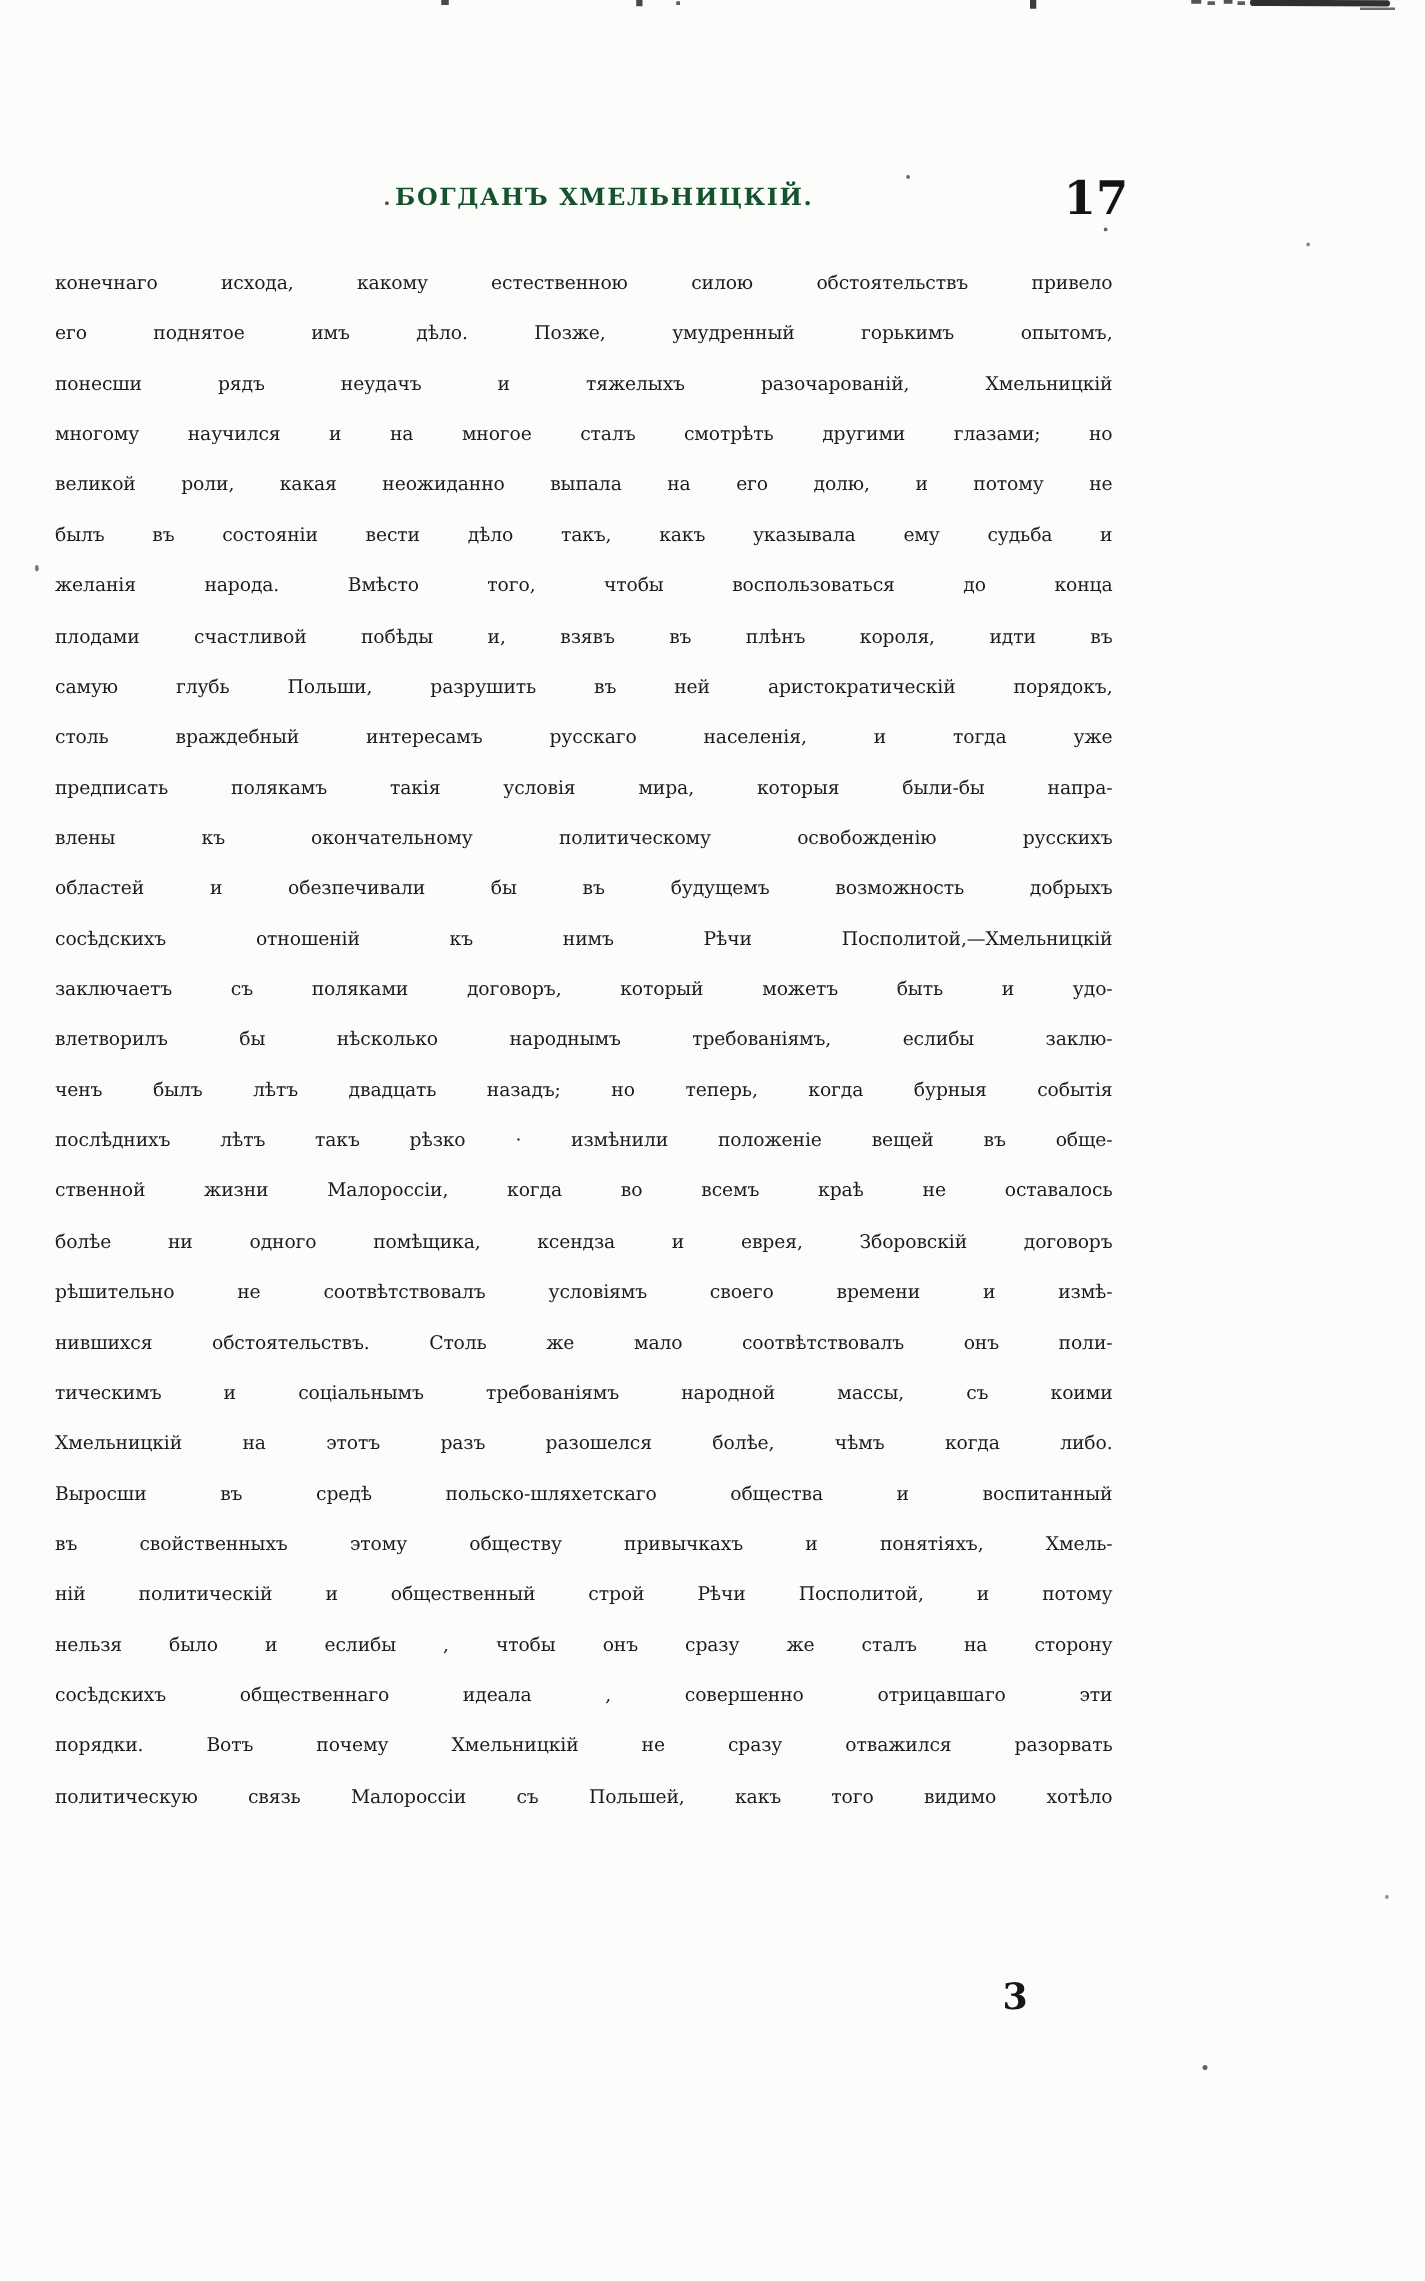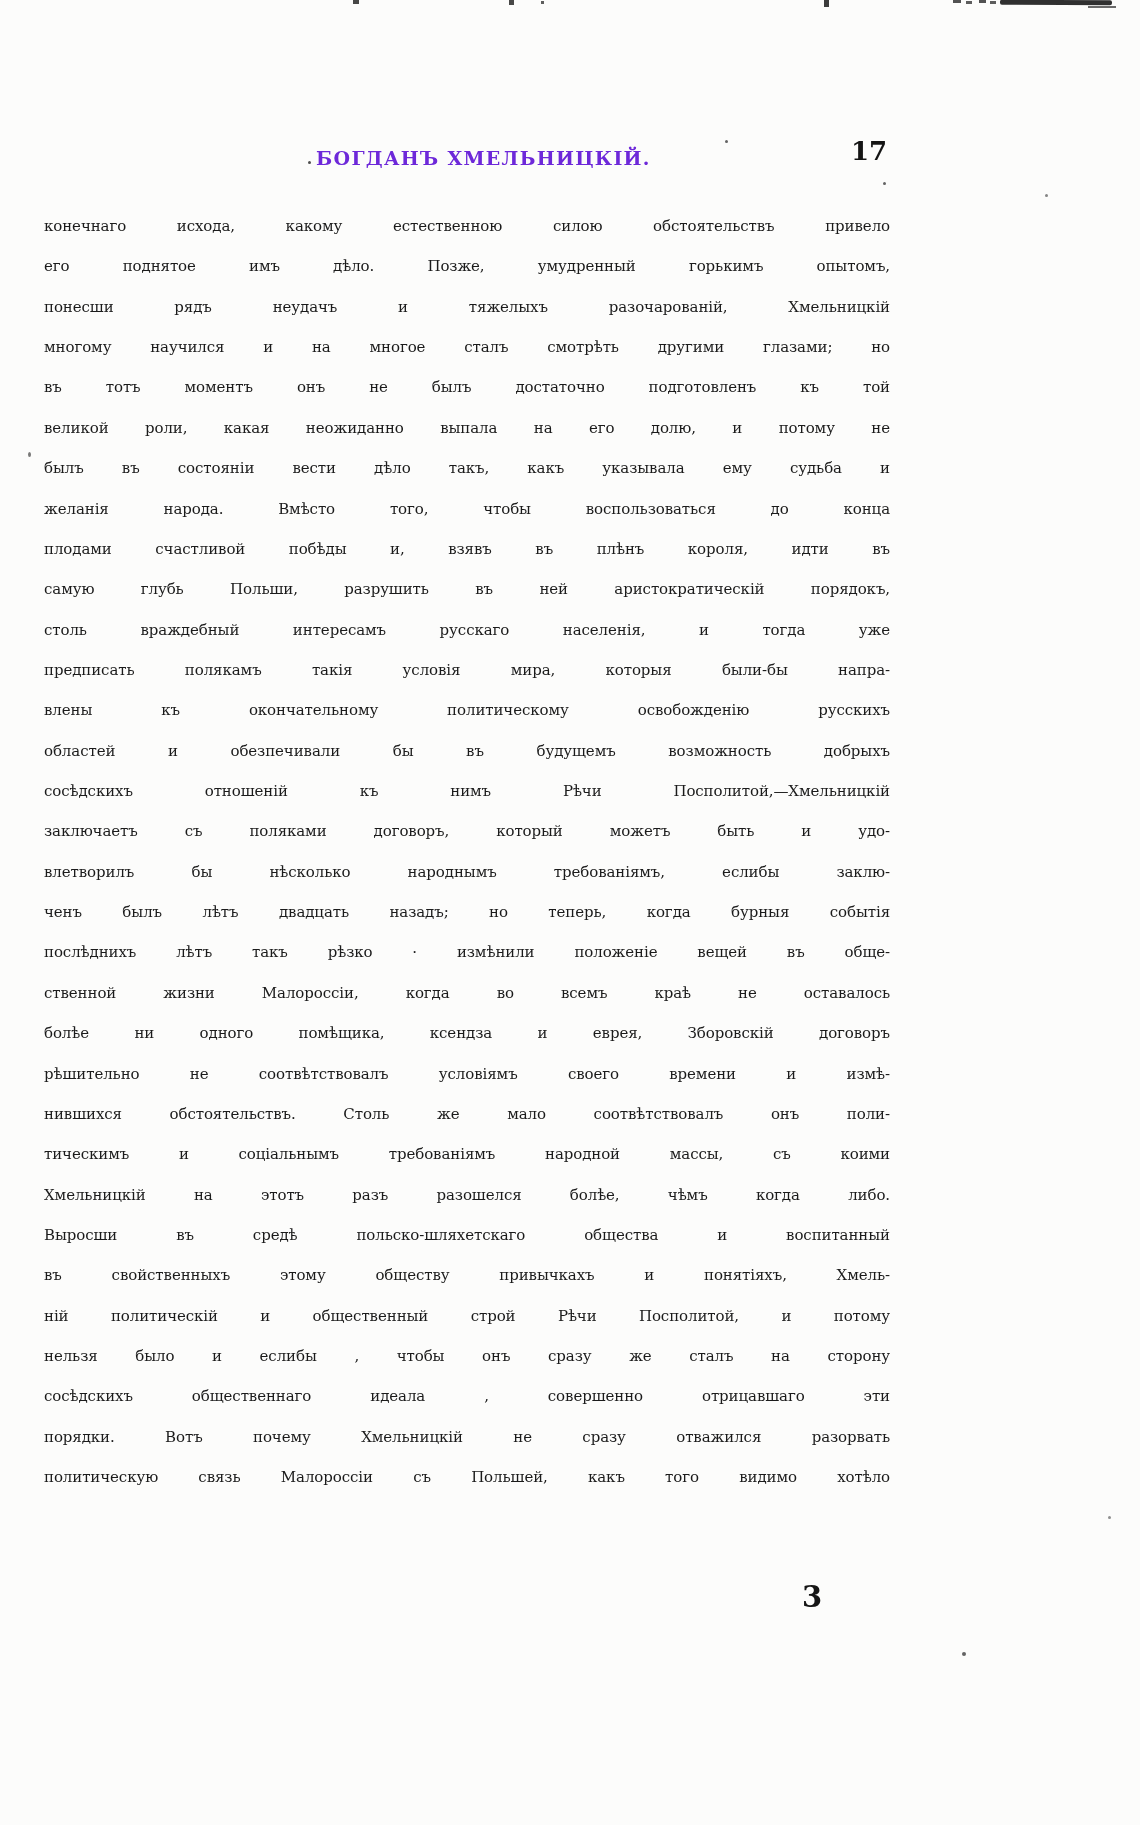--- a/index.html
+++ b/index.html
@@ -20,28 +20,28 @@
     inset: 0;
   }
   .running-header {
     position: absolute;
     left: 316px;
     top: 147px;
     font-size: 19px;
     font-weight: 700;
     letter-spacing: 1.3px;
     white-space: nowrap;
-    color: #6d28d9;
+    color: #14532d;
     text-align: right;
   }
   .page-number {
     position: absolute;
     left: 851px;
     top: 136px;
-    font-size: 26px;
+    font-size: 37px;
     font-weight: 700;
     color: #141414;
   }
   .body-text {
     position: absolute;
     left: 44px;
     top: 206px;
     width: 846px;
   }
   .text-line {
@@ -74,21 +74,20 @@
 <div class="page">
 
   <div class="running-header">БОГДАНЪ ХМЕЛЬНИЦКІЙ.</div>
   <div class="page-number">17</div>
 
   <div class="body-text">
     <div class="text-line">конечнаго исхода, какому естественною силою обстоятельствъ привело</div>
     <div class="text-line">его поднятое имъ дѣло. Позже, умудренный горькимъ опытомъ,</div>
     <div class="text-line">понесши рядъ неудачъ и тяжелыхъ разочарованій, Хмельницкій</div>
     <div class="text-line">многому научился и на многое сталъ смотрѣть другими глазами; но</div>
-    <div class="text-line">въ тотъ моментъ онъ не былъ достаточно подготовленъ къ той</div>
     <div class="text-line">великой роли, какая неожиданно выпала на его долю, и потому не</div>
     <div class="text-line">былъ въ состояніи вести дѣло такъ, какъ указывала ему судьба и</div>
     <div class="text-line">желанія народа. Вмѣсто того, чтобы воспользоваться до конца</div>
     <div class="text-line">плодами счастливой побѣды и, взявъ въ плѣнъ короля, идти въ</div>
     <div class="text-line">самую глубь Польши, разрушить въ ней аристократическій порядокъ,</div>
     <div class="text-line">столь враждебный интересамъ русскаго населенія, и тогда уже</div>
     <div class="text-line">предписать полякамъ такія условія мира, которыя были-бы напра-</div>
     <div class="text-line">влены къ окончательному политическому освобожденію русскихъ</div>
     <div class="text-line">областей и обезпечивали бы въ будущемъ возможность добрыхъ</div>
     <div class="text-line">сосѣдскихъ отношеній къ нимъ Рѣчи Посполитой,—Хмельницкій</div>

